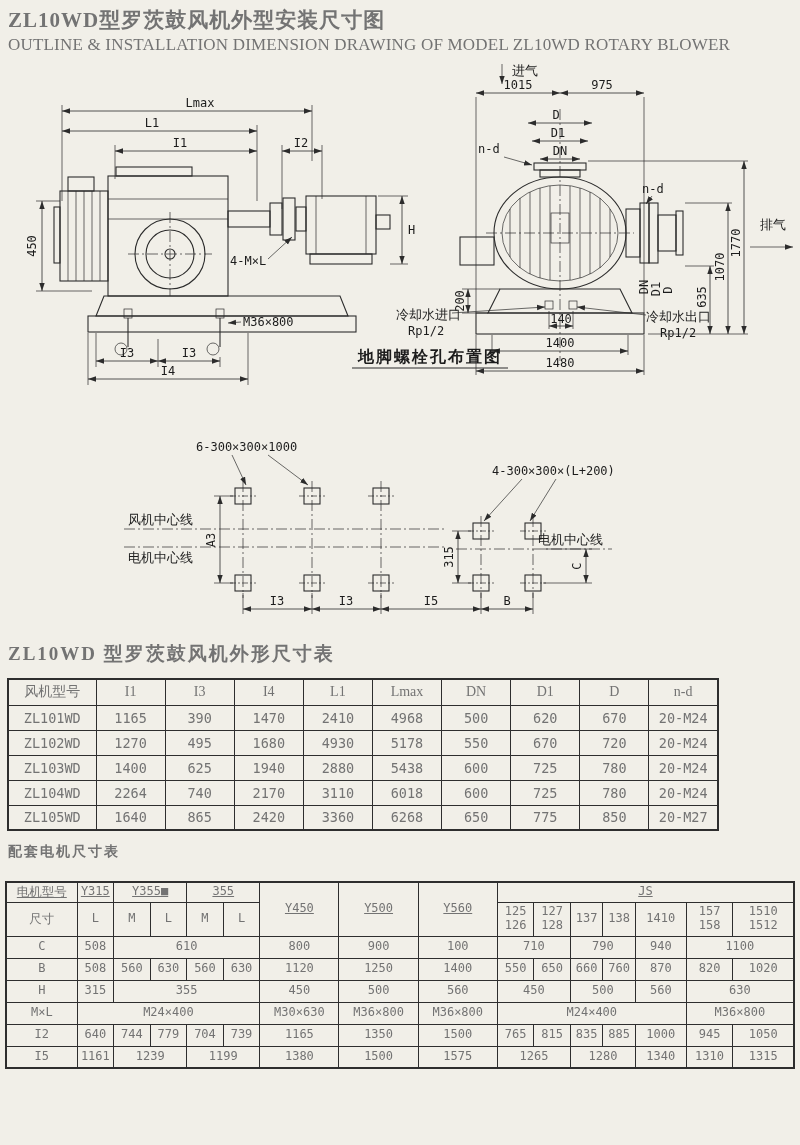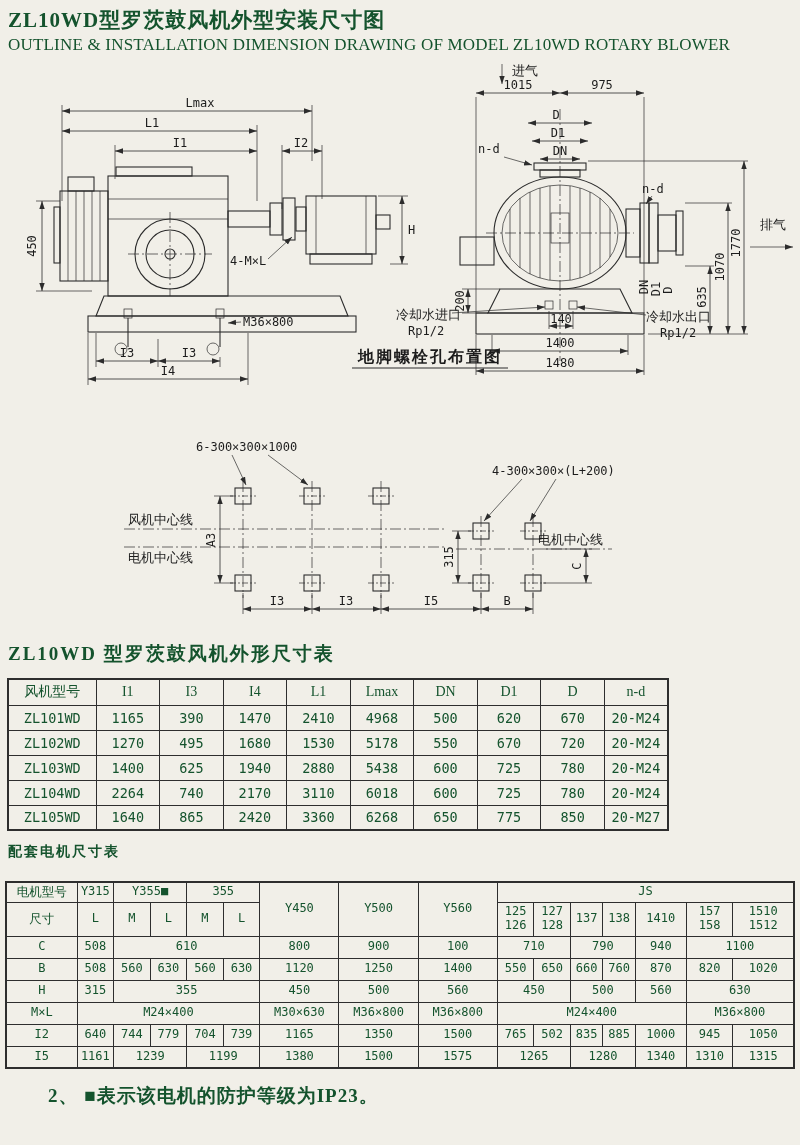--- a/index.html
+++ b/index.html
@@ -1,39 +1,39 @@
 <!DOCTYPE html>
 <html><head>
 <meta charset="utf-8">
 <style>
   * { box-sizing: border-box; }
   html,body { margin:0; padding:0; background:#e6e3dc; }
-  .page { position:relative; width:800px; height:1145px; background:#f1efe8; color:#14532d;
+  .page { position:relative; width:800px; height:1145px; background:#f1efe8; color:#737373;
           font-family:"Liberation Serif", serif; overflow:hidden; }
   .title { margin:6px 0 0 8px; font-size:21px; font-weight:bold; letter-spacing:1px; }
   .subtitle { margin:1px 0 6px 8px; font-size:17px; font-weight:normal; letter-spacing:0.2px; }
   svg { display:block; margin-top:2px; }
   svg text { font-family:"DejaVu Sans Mono", monospace; font-size:12px; fill:#1c1c1c; }
   svg text.cjk { font-family:"Liberation Serif", serif; font-size:13px; }
   svg text.ft { font-family:"Liberation Serif", serif; font-size:16px; font-weight:bold; letter-spacing:2px; }
   .ln   { fill:none; stroke:#2c2c2c; stroke-width:1.1; }
   .thin { fill:none; stroke:#2c2c2c; stroke-width:0.7; }
   .dim  { fill:none; stroke:#2c2c2c; stroke-width:0.8; }
   .cl   { fill:none; stroke:#2c2c2c; stroke-width:0.7; stroke-dasharray:11 3 2 3; }
   .cls  { fill:none; stroke:#2c2c2c; stroke-width:0.7; stroke-dasharray:6 2 2 2; }
   .t1-title { margin:8px 0 0 8px; font-size:19px; font-weight:bold; letter-spacing:2px; }
   .t2-title { margin:12px 0 0 8px; font-size:14px; font-weight:bold; letter-spacing:2px; }
   table { border-collapse:collapse; table-layout:fixed; border:2px solid #2e2e2e; }
   td,th { border:1px solid #2e2e2e; text-align:center; padding:0; font-weight:normal; vertical-align:middle; }
-  .t1 { width:662px; margin:11px 0 0 7px; }
+  .t1 { width:712px; margin:11px 0 0 7px; }
   .t1 th { font-size:14px; height:26px; font-family:"Liberation Serif", serif; }
   .t1 td { font-size:13.5px; height:25px; font-family:"DejaVu Sans Mono", monospace; }
   .t2 { width:790px; margin:20px 0 0 5px; }
   .t2 td { font-size:12px; height:22px; font-family:"DejaVu Sans Mono", monospace; white-space:pre-line; line-height:1.15; }
-  .t2 tr.h1 td { height:20px; }
+  .t2 tr.h1 td { height:20px;text-decoration:underline; }
   .t2 tr.h2 td { height:34px; }
   .cjk-cell { font-family:"Liberation Serif", serif !important; font-size:12.5px !important; }
   .notes { margin:14px 0 0 10px; font-size:19px; font-weight:600; letter-spacing:1px; }
   .notes .note2 { margin-left:38px; margin-top:5px; }
 </style>
 </head>
 <body>
 
 <div class="page">
 
@@ -367,21 +367,21 @@
           <td>500</td>
           <td>620</td>
           <td>670</td>
           <td>20-M24</td>
     </tr>
     <tr>
       <td>ZL102WD</td>
           <td>1270</td>
           <td>495</td>
           <td>1680</td>
-          <td>1530</td>
+          <td>4930</td>
           <td>5178</td>
           <td>550</td>
           <td>670</td>
           <td>720</td>
           <td>20-M24</td>
     </tr>
     <tr>
       <td>ZL103WD</td>
           <td>1400</td>
           <td>625</td>
@@ -526,21 +526,21 @@
       <td>I2</td>
       <td>640</td>
       <td>744</td>
       <td>779</td>
       <td>704</td>
       <td>739</td>
       <td>1165</td>
       <td>1350</td>
       <td>1500</td>
       <td>765</td>
-      <td>502</td>
+      <td>815</td>
       <td>835</td>
       <td>885</td>
       <td>1000</td>
       <td>945</td>
       <td>1050</td>
     </tr>
     <tr>
       <td>I5</td>
       <td>1161</td>
       <td colspan="2">1239</td>
@@ -551,16 +551,15 @@
       <td colspan="2">1265</td>
       <td colspan="2">1280</td>
       <td>1340</td>
       <td>1310</td>
       <td>1315</td>
     </tr>
   </tbody>
     </table>
 
   <div class="notes">
-    <div class="note2">2、 ■表示该电机的防护等级为IP23。</div>
   </div>
 
 </div>
 
 </body></html>

